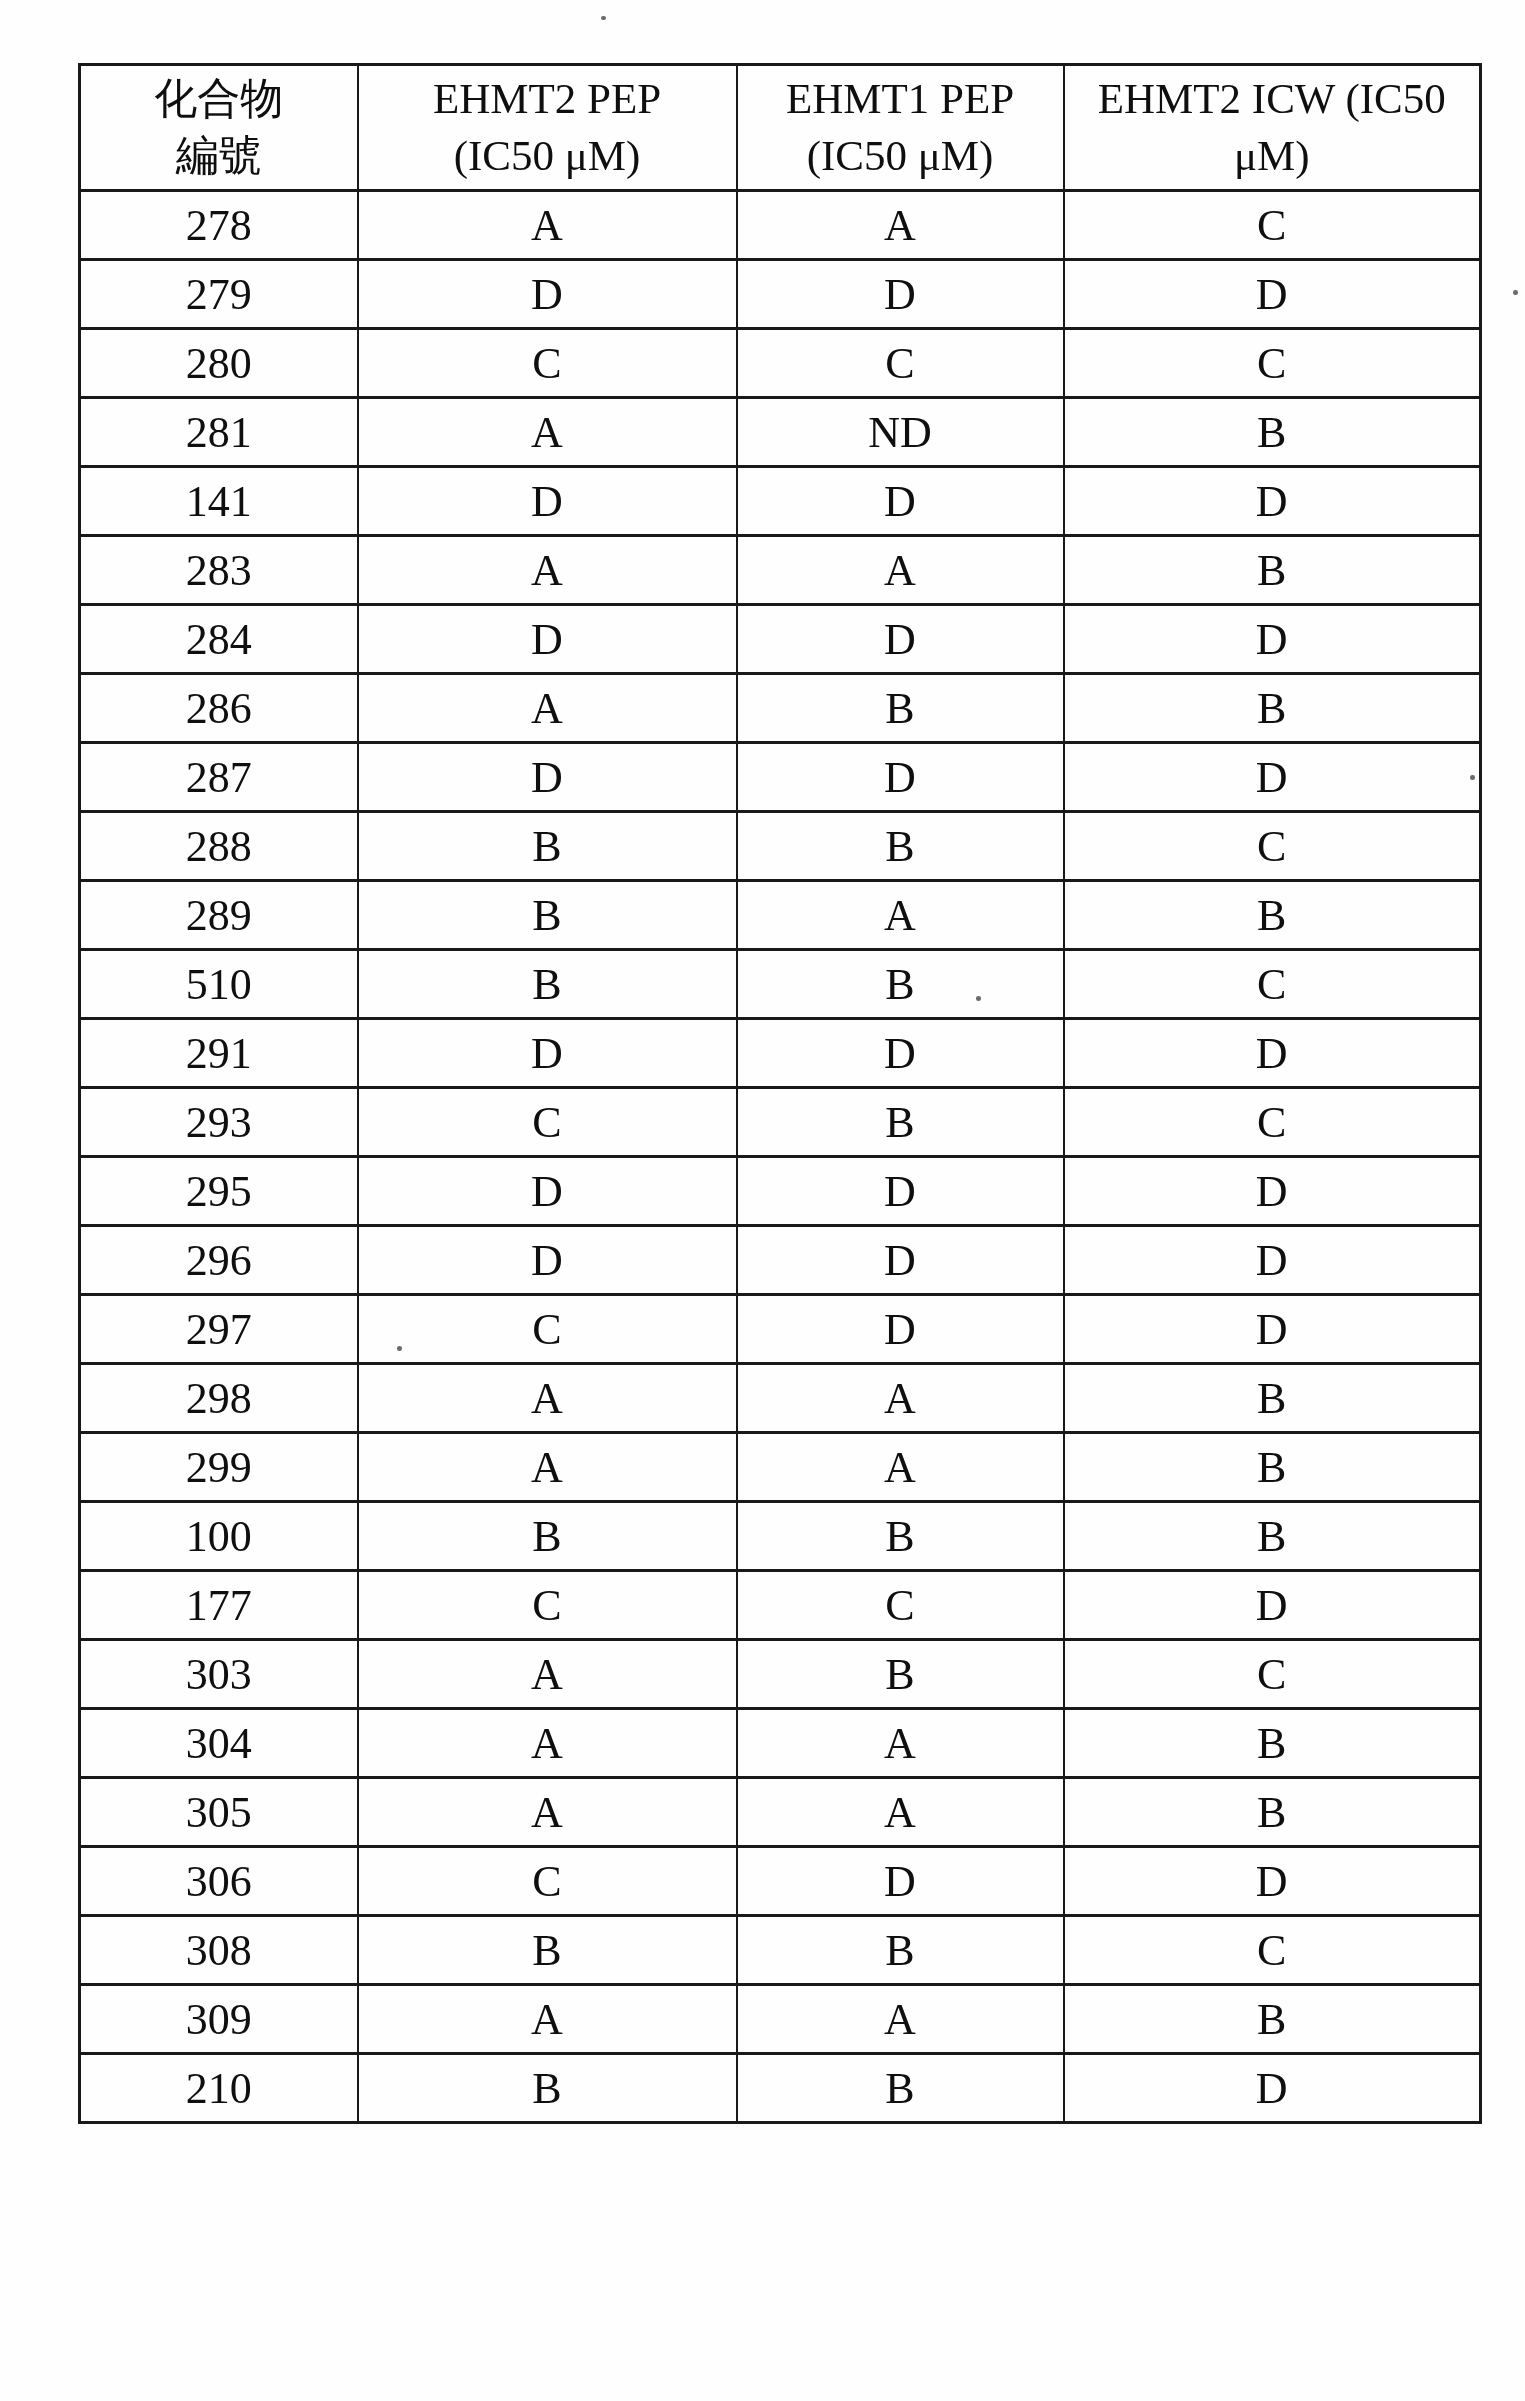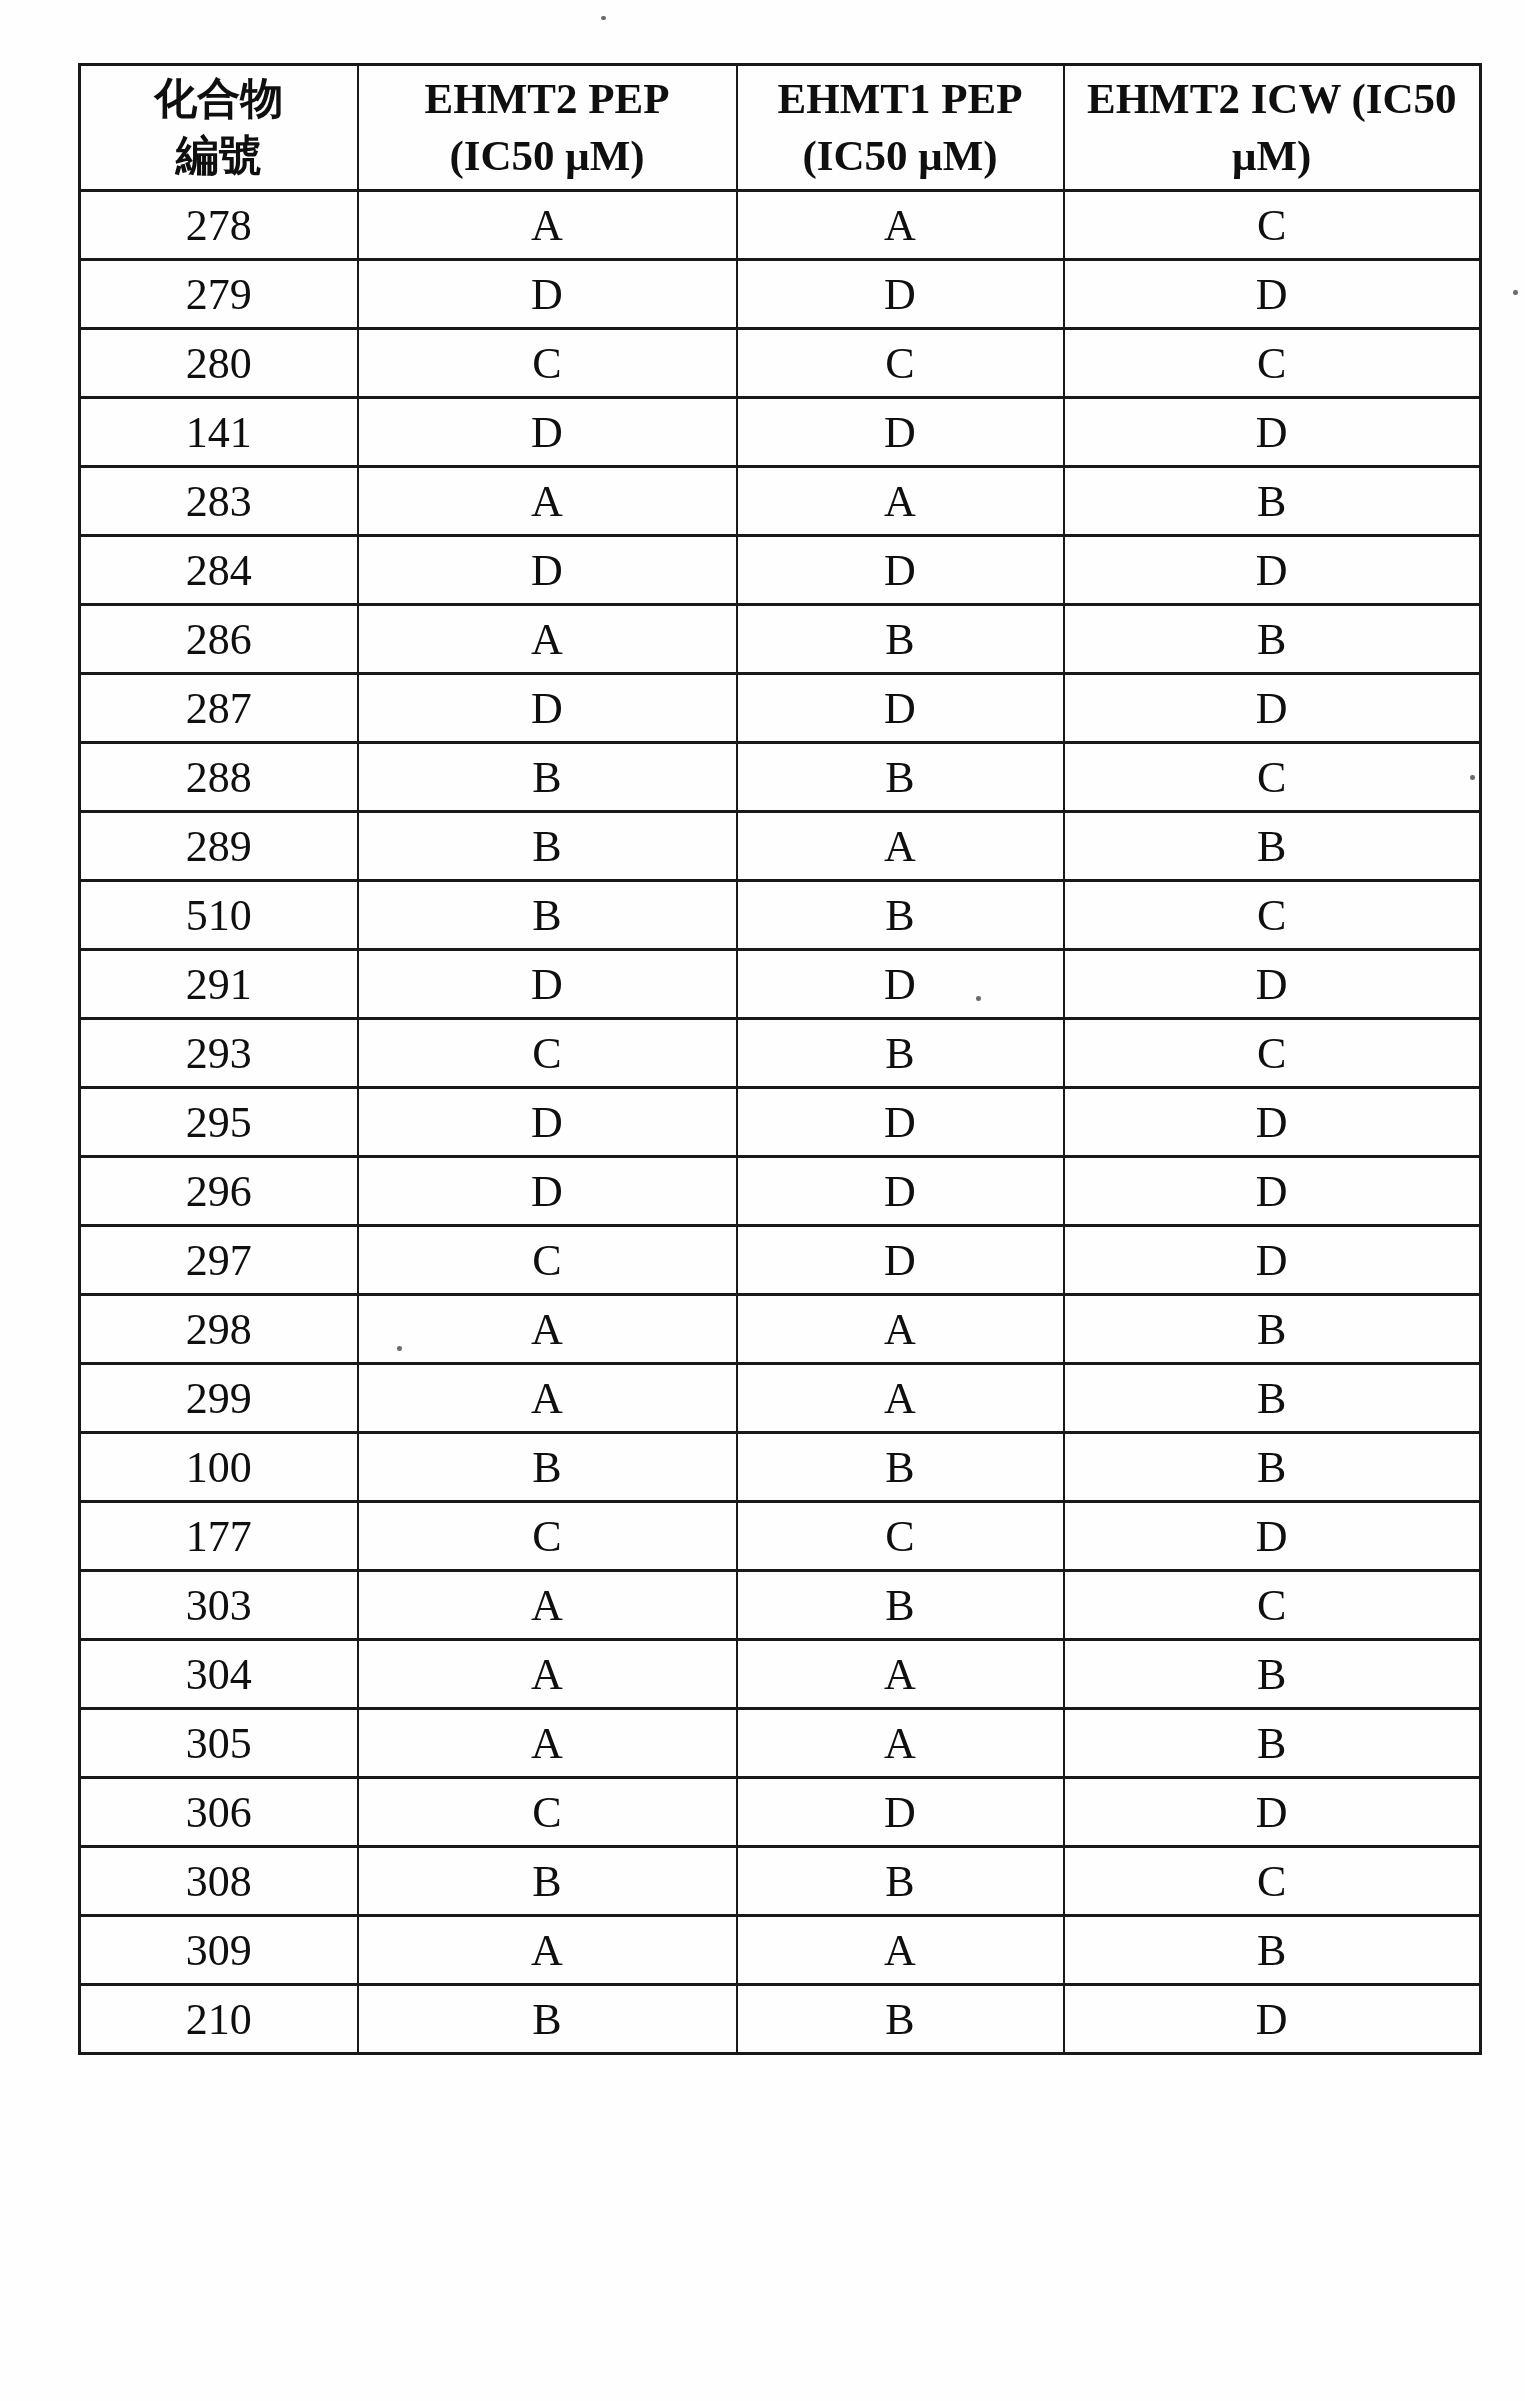--- a/index.html
+++ b/index.html
@@ -46,21 +46,21 @@
     border-bottom: 3.9px solid var(--border);
     text-align: center;
     vertical-align: middle;
     padding: 0;
     color: var(--text);
     overflow: hidden;
   }
   .assay-table thead th {
     height: 123px;
     font-size: 43px;
-    font-weight: bold;
+    font-weight: normal;
     line-height: 1.32;
   }
   .assay-table tbody td {
     height: 66px;
     font-size: 44px;
     font-weight: normal;
   }
   .hline { display: block; }
   .speck {
     position: absolute;
@@ -116,20 +116,26 @@
           <td>D</td>
           <td>D</td>
         </tr>
         <tr>
           <td>280</td>
           <td>C</td>
           <td>C</td>
           <td>C</td>
         </tr>
         <tr>
+          <td>281</td>
+          <td>A</td>
+          <td>ND</td>
+          <td>B</td>
+        </tr>
+        <tr>
           <td>141</td>
           <td>D</td>
           <td>D</td>
           <td>D</td>
         </tr>
         <tr>
           <td>283</td>
           <td>A</td>
           <td>A</td>
           <td>B</td>

